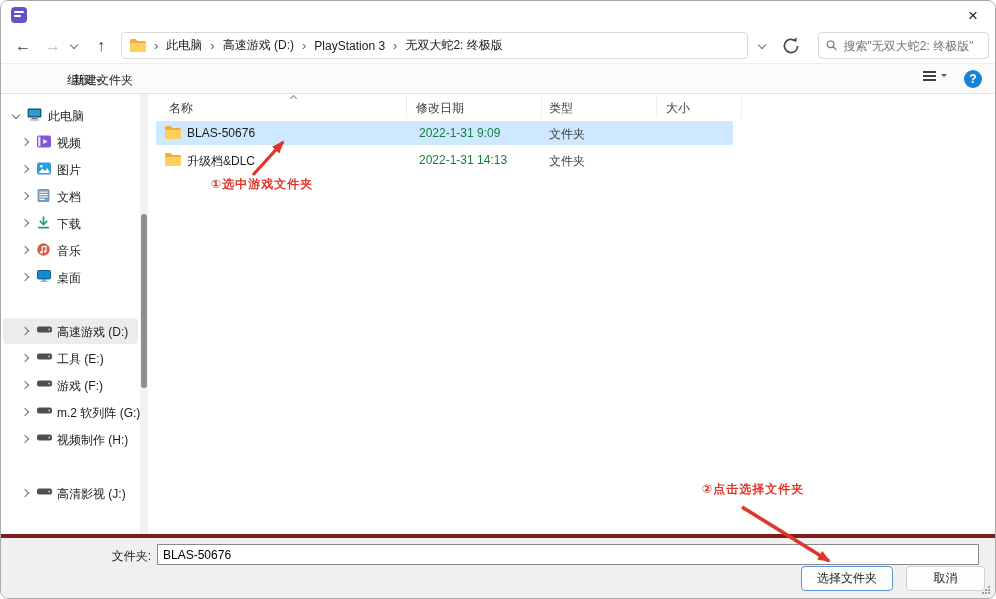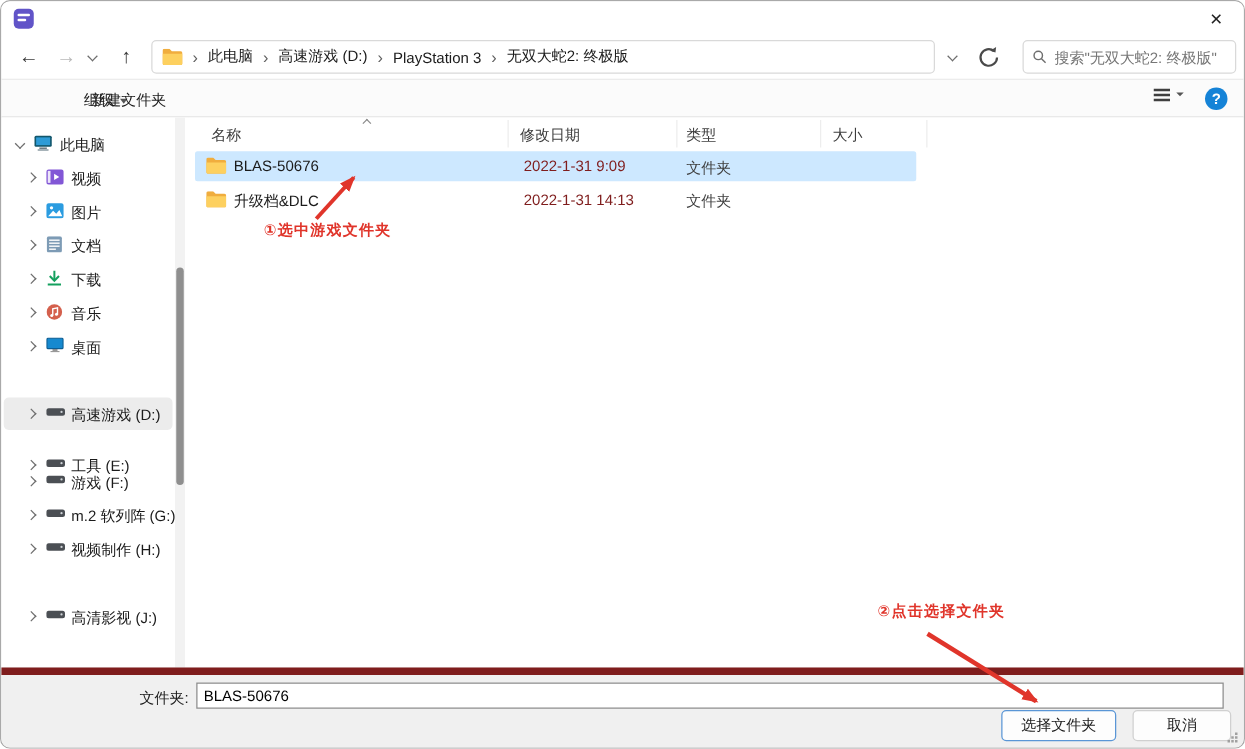--- a/index.html
+++ b/index.html
@@ -70,26 +70,26 @@
   
   .filepane { position:absolute; left:150px; top:93px; right:0; bottom:64px; background:#fff; }
   .fh-cell { position:absolute; top:6px; color:#3c3c3c; }
   .fh-sep { position:absolute; top:2px; width:1px; height:22px; background:#ededed; }
   .sort-chev { position:absolute; left:140px; top:2px; width:5px; height:5px;
                border-right:1.2px solid #8a8a8a; border-bottom:1.2px solid #8a8a8a; transform:rotate(-135deg); }
   .frow { position:absolute; left:5px; width:577px; height:24px; border-radius:2px; }
   .frow.selected { background:#cde8ff; }
   .frow .ficon { position:absolute; left:9px; top:5px; }
   .frow .fname { position:absolute; left:31px; top:5px; color:#1b1b1b; }
-  .frow .fdate { position:absolute; left:263px; top:5px; color:#7f1d1d; }
+  .frow .fdate { position:absolute; left:263px; top:5px; color:#15803d; }
   .frow .ftype { position:absolute; left:393px; top:5px; color:#3f3f3f; }
   .frow .fsize { position:absolute; left:510px; top:5px; color:#3f3f3f; }
 
   
-  .footer { position:absolute; left:0; right:0; bottom:0; height:64px; background:#f0f0f0; border-top:6px solid #7f1d1d; }
+  .footer { position:absolute; left:0; right:0; bottom:0; height:64px; background:#f0f0f0; border-top:4px solid #7f1d1d; }
   .folder-label { position:absolute; left:60px; top:10px; width:90px; text-align:right; color:#1b1b1b; }
   .folder-input { position:absolute; left:156px; top:6px; width:822px; height:21px; border:1px solid #8a8a8a;
                   background:#fff; font-size:12px; font-family:inherit; padding:0 5px; outline:none; }
   .btn { position:absolute; top:28px; height:25px; background:#fdfdfd; border:1px solid #d0d0d0; border-radius:4px;
          font-size:12px; font-family:inherit; color:#1b1b1b; display:flex; align-items:center; justify-content:center; }
   .btn.primary { left:800px; width:92px; border-color:#5a96d6; }
   .btn.cancel { left:905px; width:79px; }
   .resize-grip { position:absolute; right:5px; bottom:4px; width:10px; height:10px; }
   .resize-grip i { position:absolute; width:2px; height:2px; background:#a0a0a0; display:block; }
   .resize-grip i:nth-child(1){ right:0; bottom:6px; } .resize-grip i:nth-child(2){ right:3px; bottom:3px; }
@@ -251,21 +251,21 @@
     <div class="side-item child selected" style="top:224px">
       <span class="hl"></span>
         <span class="chev right tree-chev"></span>
       <span class="sicon"><svg width="15" height="11" viewBox="0 0 15 11">
             <rect x="0" y="2.5" width="15" height="6" rx="2" fill="#4b4f54"></rect>
             <circle cx="12.2" cy="5.5" r="0.9" fill="#cfd4d8"></circle>
           </svg></span>
       <span class="slabel">高速游戏 (D:)</span>
     </div>
 
-    <div class="side-item child" style="top:265px">
+    <div class="side-item child" style="top:251px">
       <span class="hl"></span>
         <span class="chev right tree-chev"></span>
       <span class="sicon"><svg width="15" height="11" viewBox="0 0 15 11">
             <rect x="0" y="2.5" width="15" height="6" rx="2" fill="#4b4f54"></rect>
             <circle cx="12.2" cy="5.5" r="0.9" fill="#cfd4d8"></circle>
           </svg></span>
       <span class="slabel">工具 (E:)</span>
     </div>
 
     <div class="side-item child" style="top:278px">

